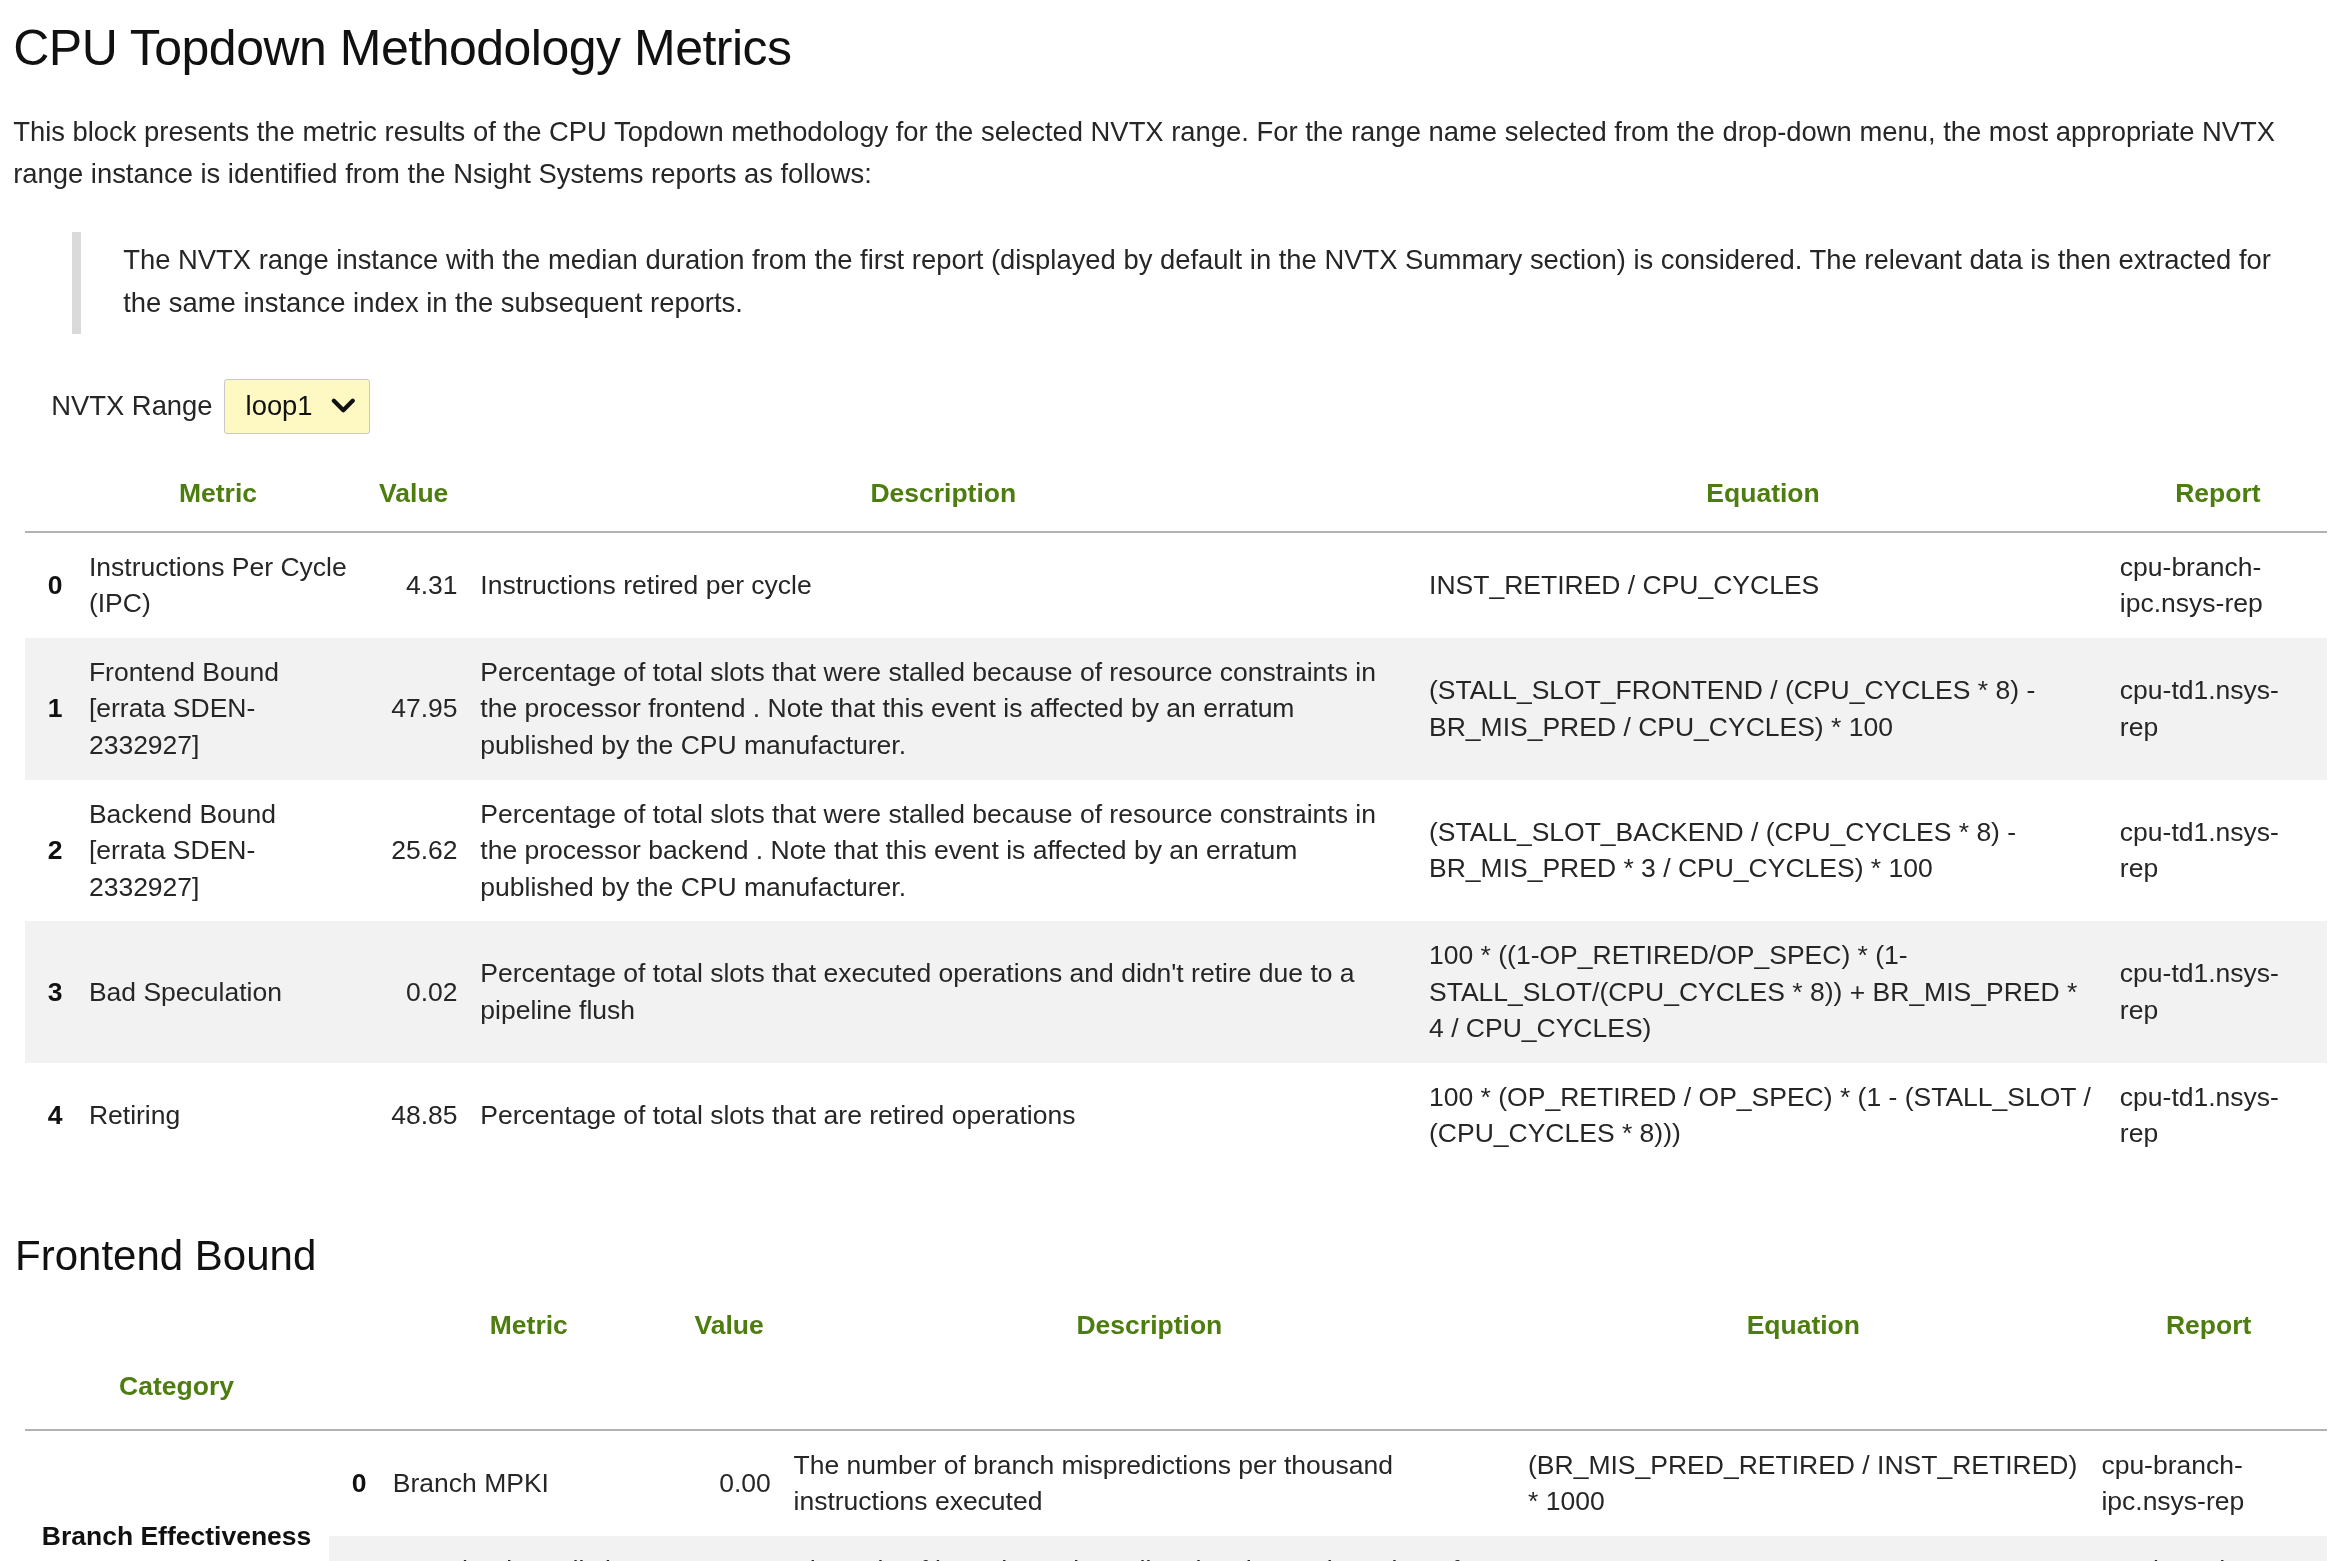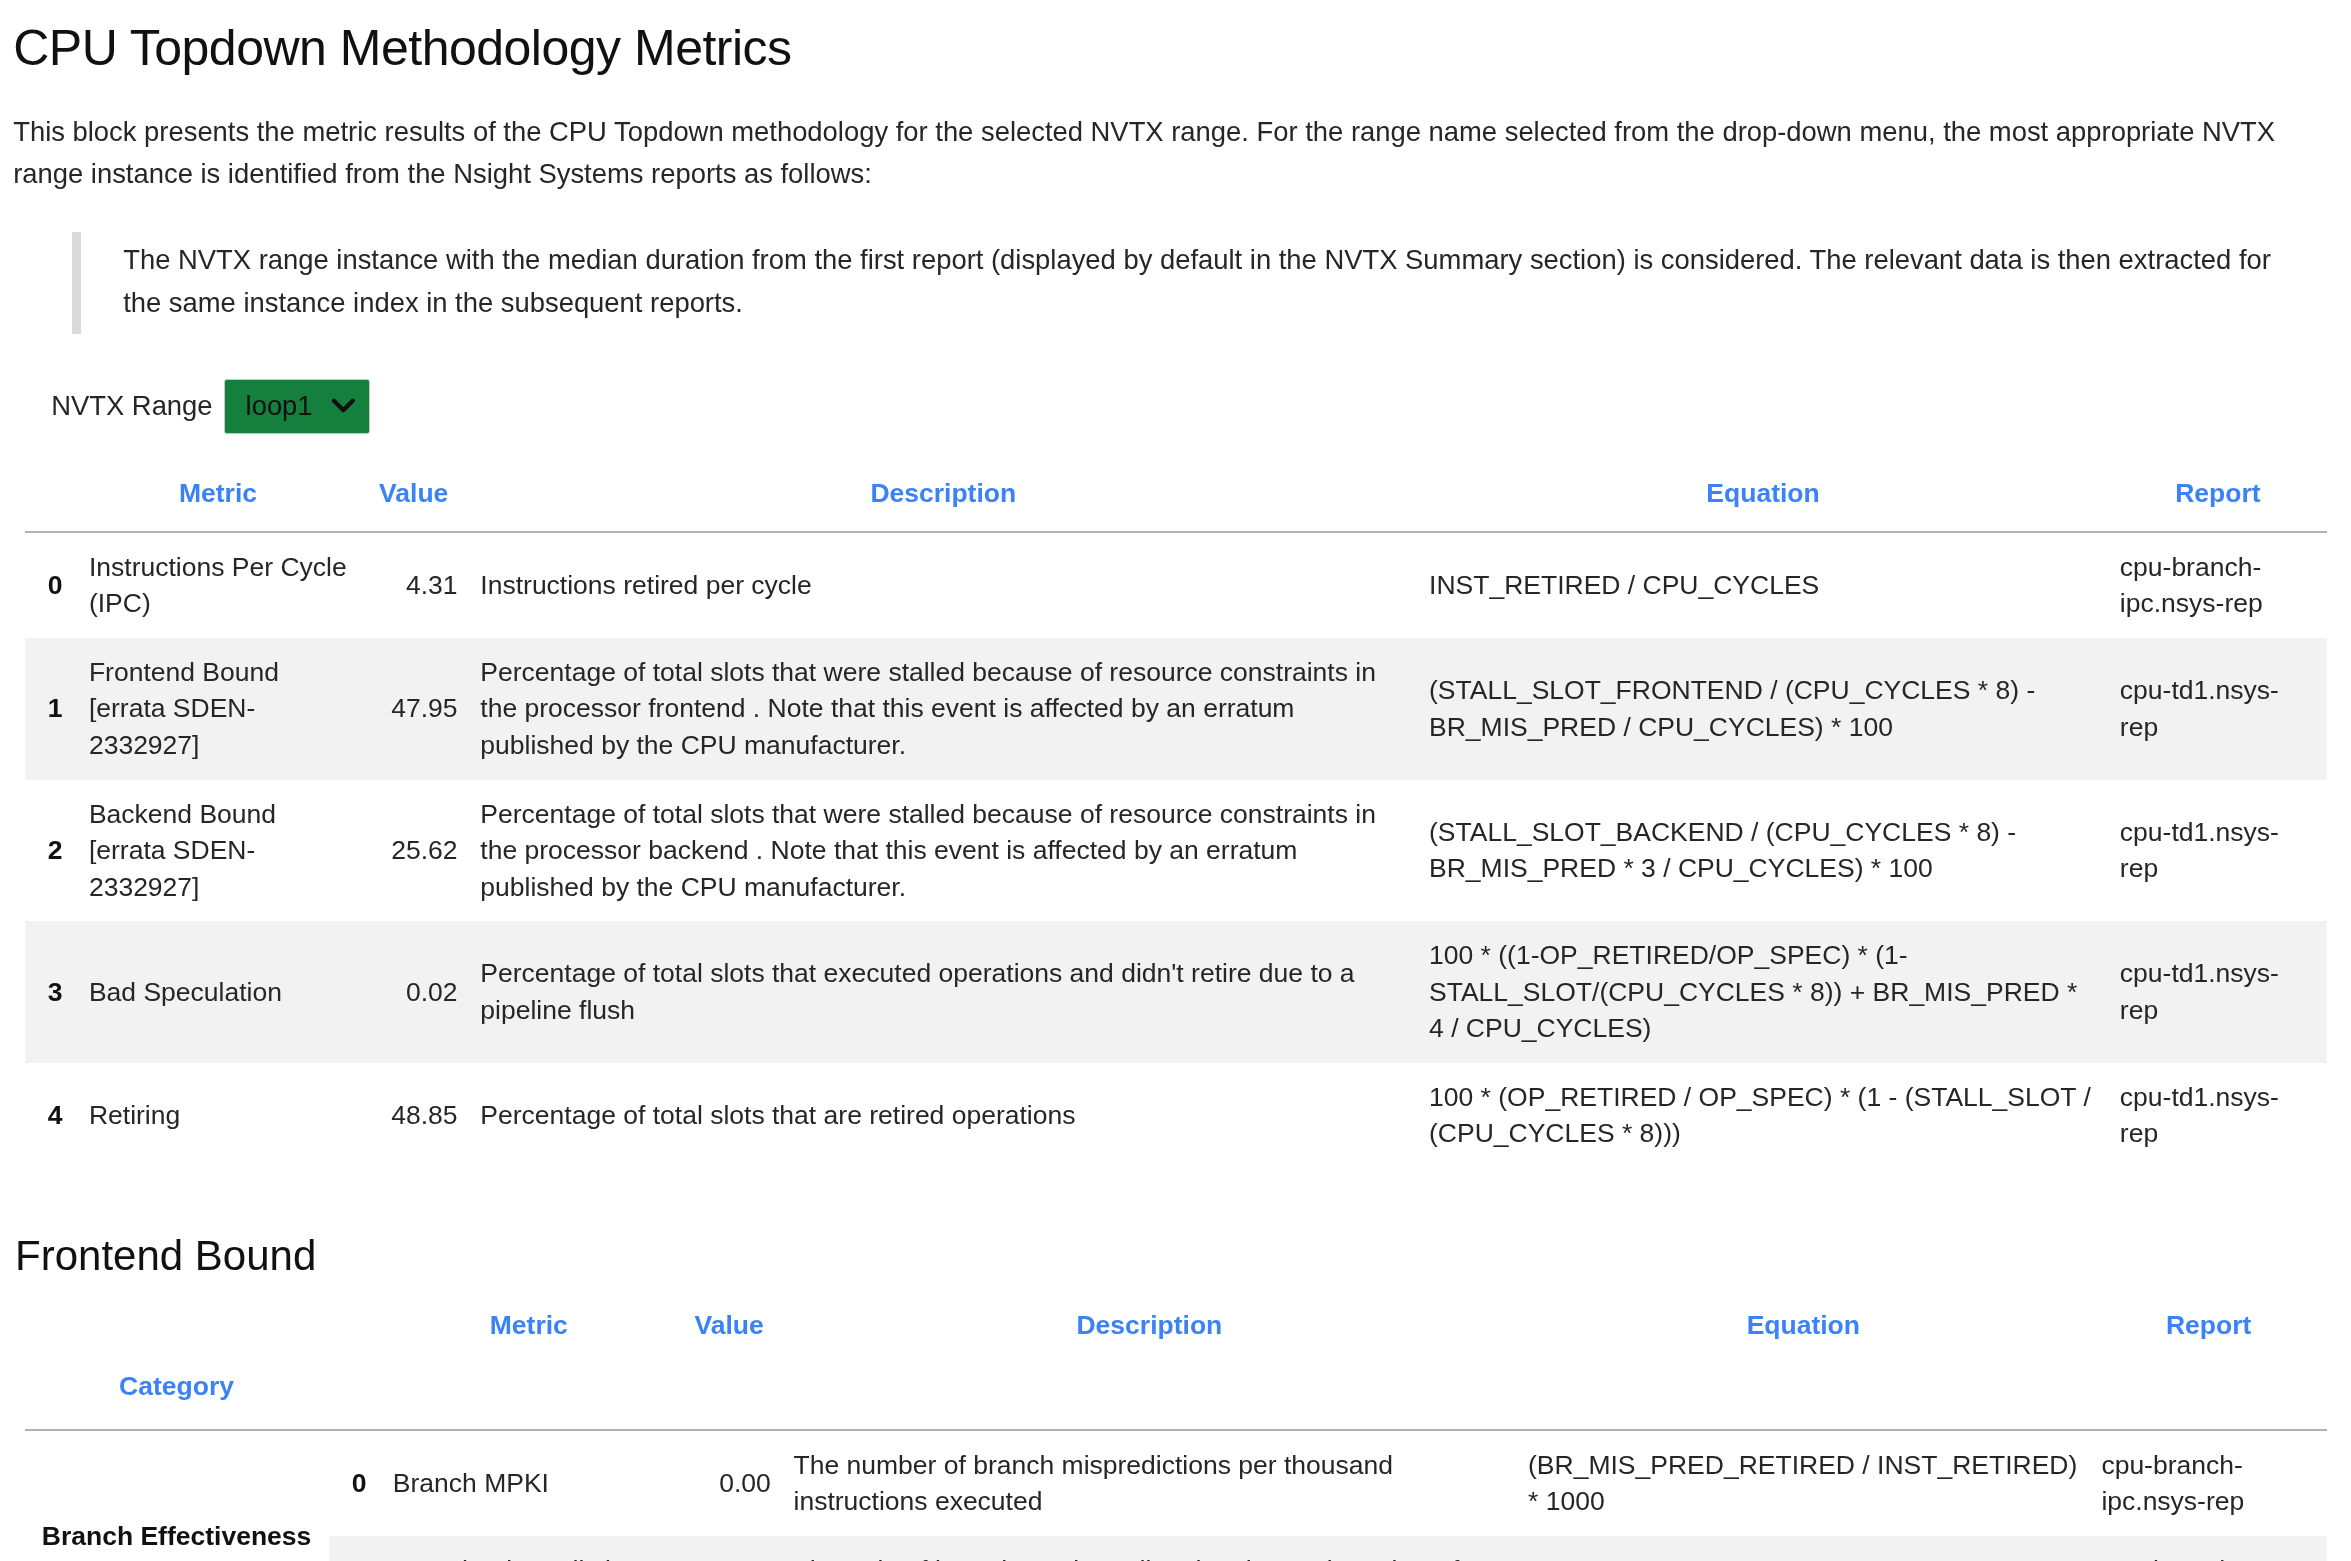--- a/index.html
+++ b/index.html
@@ -42,21 +42,21 @@
     font-size: 27.4px;
   }
   .select-wrap { position: relative; display: inline-block; }
   .nvtx-select {
     appearance: none;
     -webkit-appearance: none;
     -moz-appearance: none;
     font-family: inherit;
     font-size: 27.4px;
     color: #111111;
-    background: #15803d;
+    background: #fef9c3;
     border: 1.9px solid #c8c8c8;
     border-radius: 2.8px;
     padding: 10.4px 55px 11.4px 21px;
   }
   .select-wrap .chev {
     position: absolute;
     right: 14px;
     top: 50%;
     transform: translateY(-50%);
     pointer-events: none;
@@ -64,21 +64,21 @@
   table {
     width: calc(100% - 23px);
     margin: 0 11.4px 0 11.4px;
     border-collapse: collapse;
     table-layout: fixed;
     font-size: 26.5px;
     line-height: 1.38;
   }
   thead th {
     font-weight: 700;
-    color: #3b82f6;
+    color: #4d7c0f;
     text-align: center;
     vertical-align: bottom;
     padding: 7.6px 11.4px 19px 11.4px;
   }
   #metrics-table thead th { border-bottom: 2.8px solid #b3b3b3; }
   #fb-table thead tr.col-row th { padding-bottom: 11.4px; }
   #fb-table thead tr.idx-row th { border-bottom: 2.8px solid #b3b3b3; padding: 13.2px 11.4px 24.6px 11.4px; }
   tbody td {
     padding: 16px 11.4px;
     vertical-align: middle;

